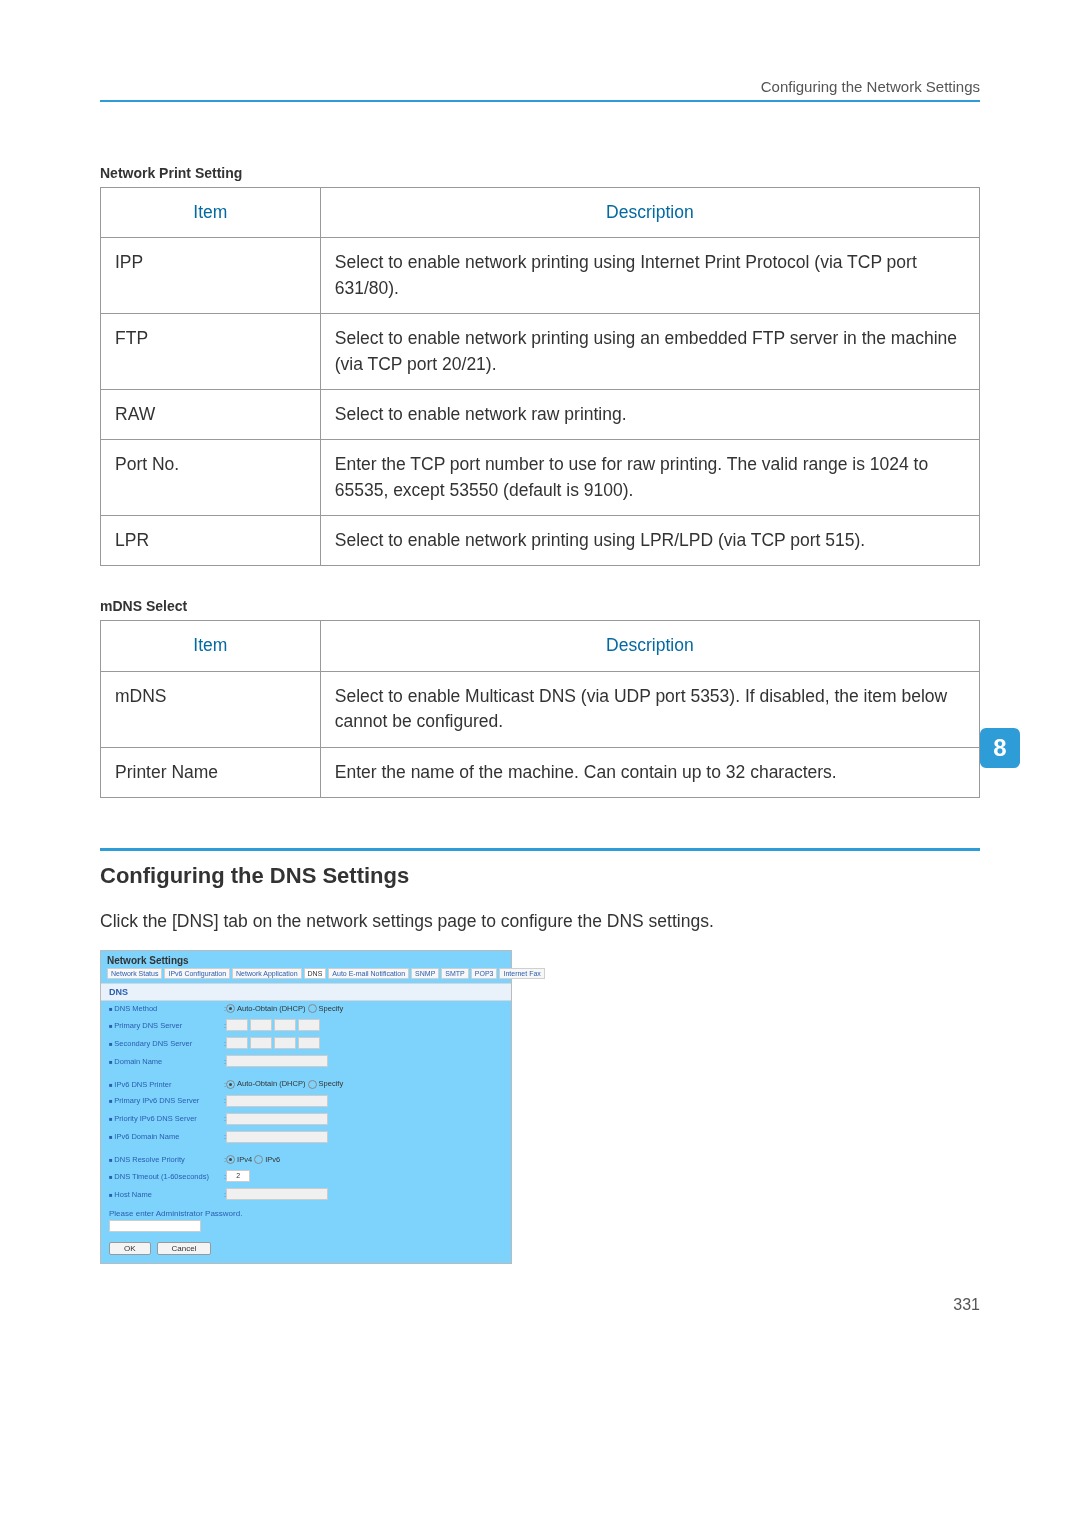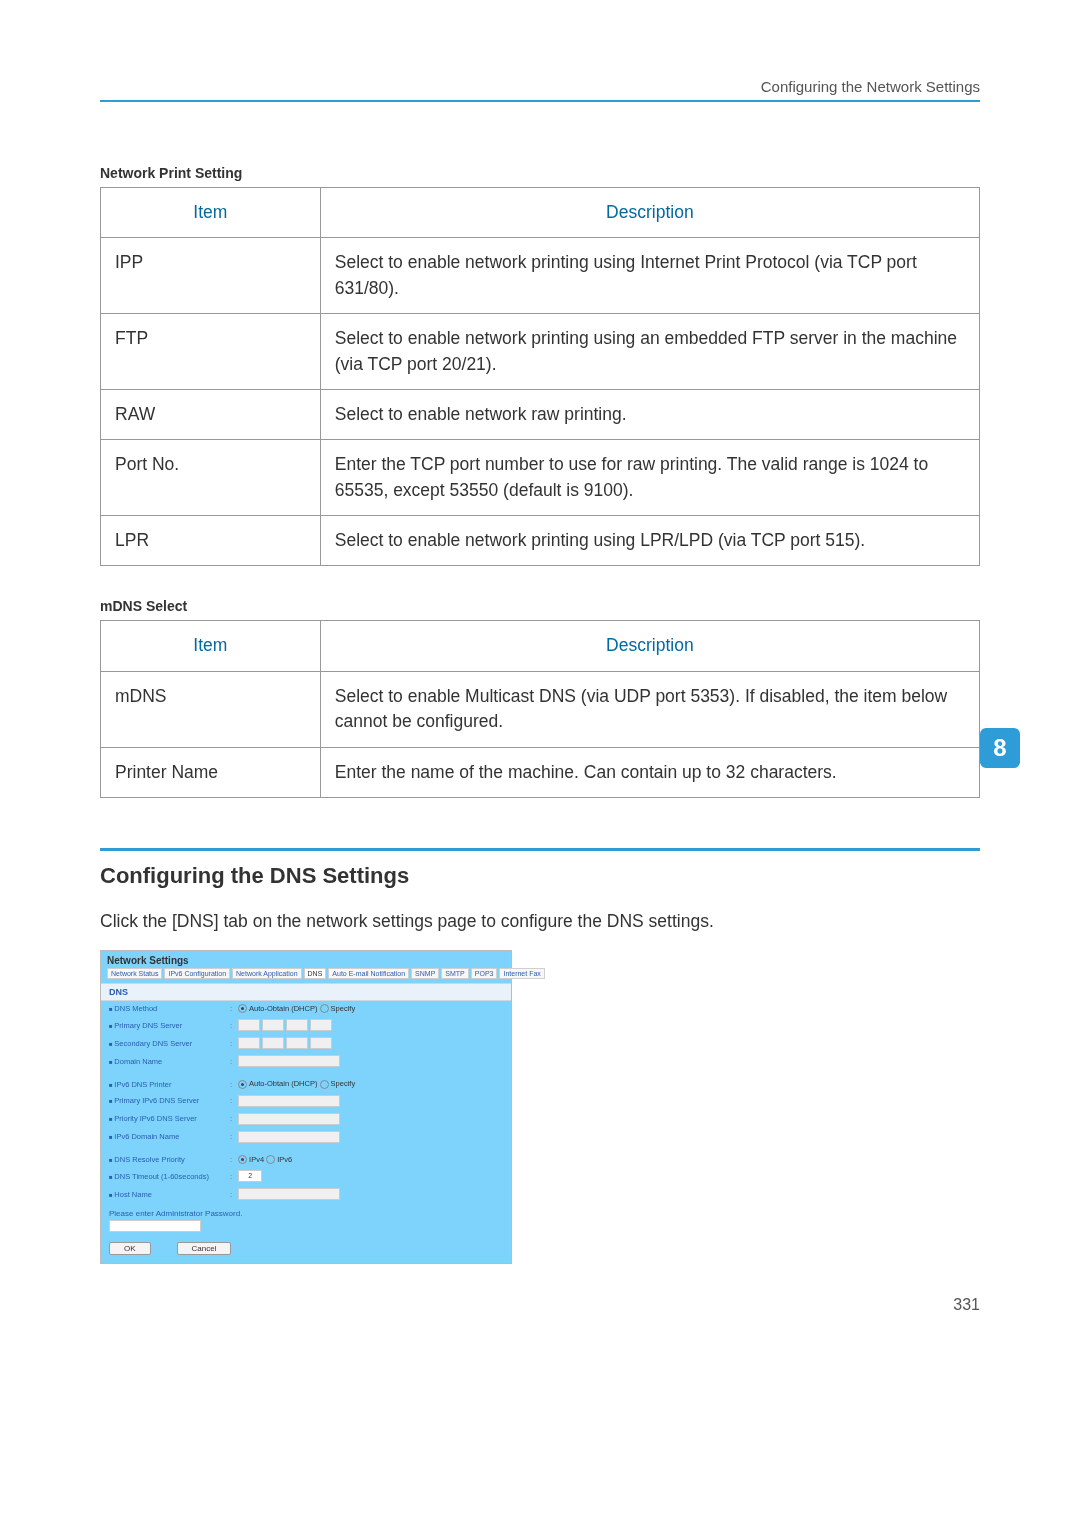--- a/index.html
+++ b/index.html
@@ -138,21 +138,20 @@
     font-size: 9px;
     font-weight: bold;
     padding: 3px 8px;
     border-top: 1px solid #d0d7e0;
     border-bottom: 1px solid #d0d7e0;
   }
   .embedded-row {
     display: flex;
     align-items: center;
     padding: 3px 8px;
-    gap: 6px;
   }
   .embedded-label {
     width: 115px;
     color: #2a5db0;
     font-size: 7.5px;
   }
   .embedded-label::before {
     content: "■ ";
     color: #2a5db0;
     font-size: 6px;
@@ -213,21 +212,21 @@
   }
   .embedded-pass-input {
     margin: 0 8px 6px 8px;
     width: 90px;
     height: 10px;
     border: 1px solid #ccc;
     background: #fff;
   }
   .embedded-btns {
     display: flex;
-    gap: 26px;
+    gap: 6px;
     padding: 4px 8px 8px 8px;
   }
   .embedded-btn {
     border: 1px solid #999;
     background: #f4f4f4;
     font-size: 8px;
     padding: 1px 14px;
     border-radius: 2px;
   }
 </style>

